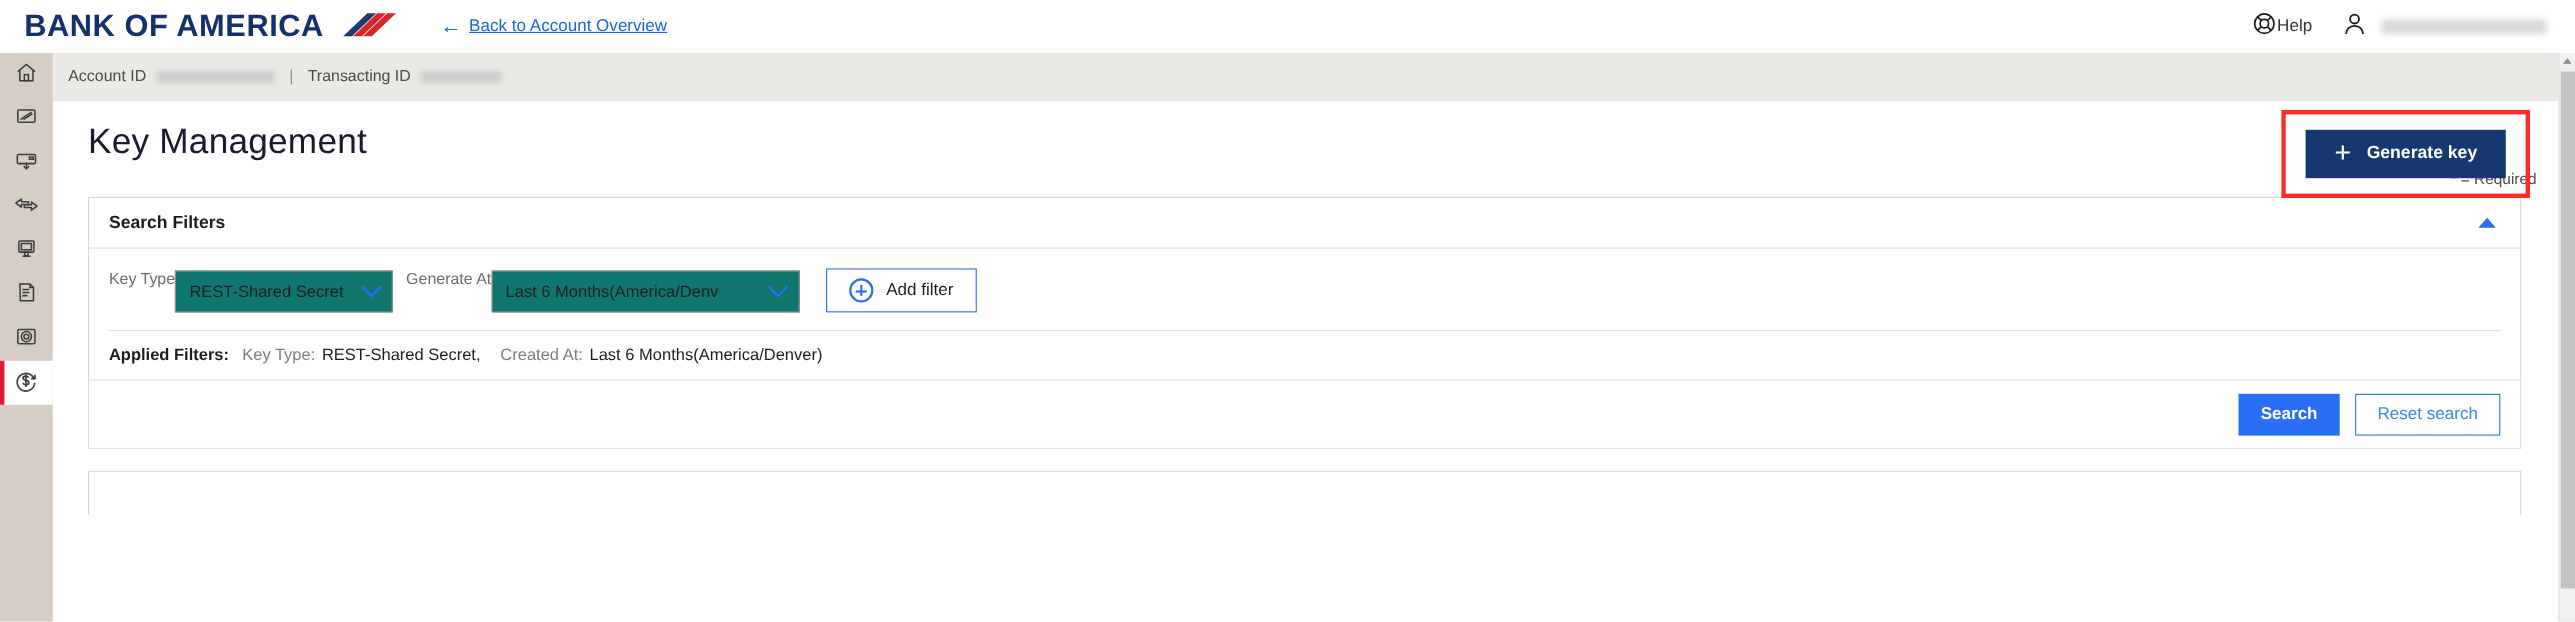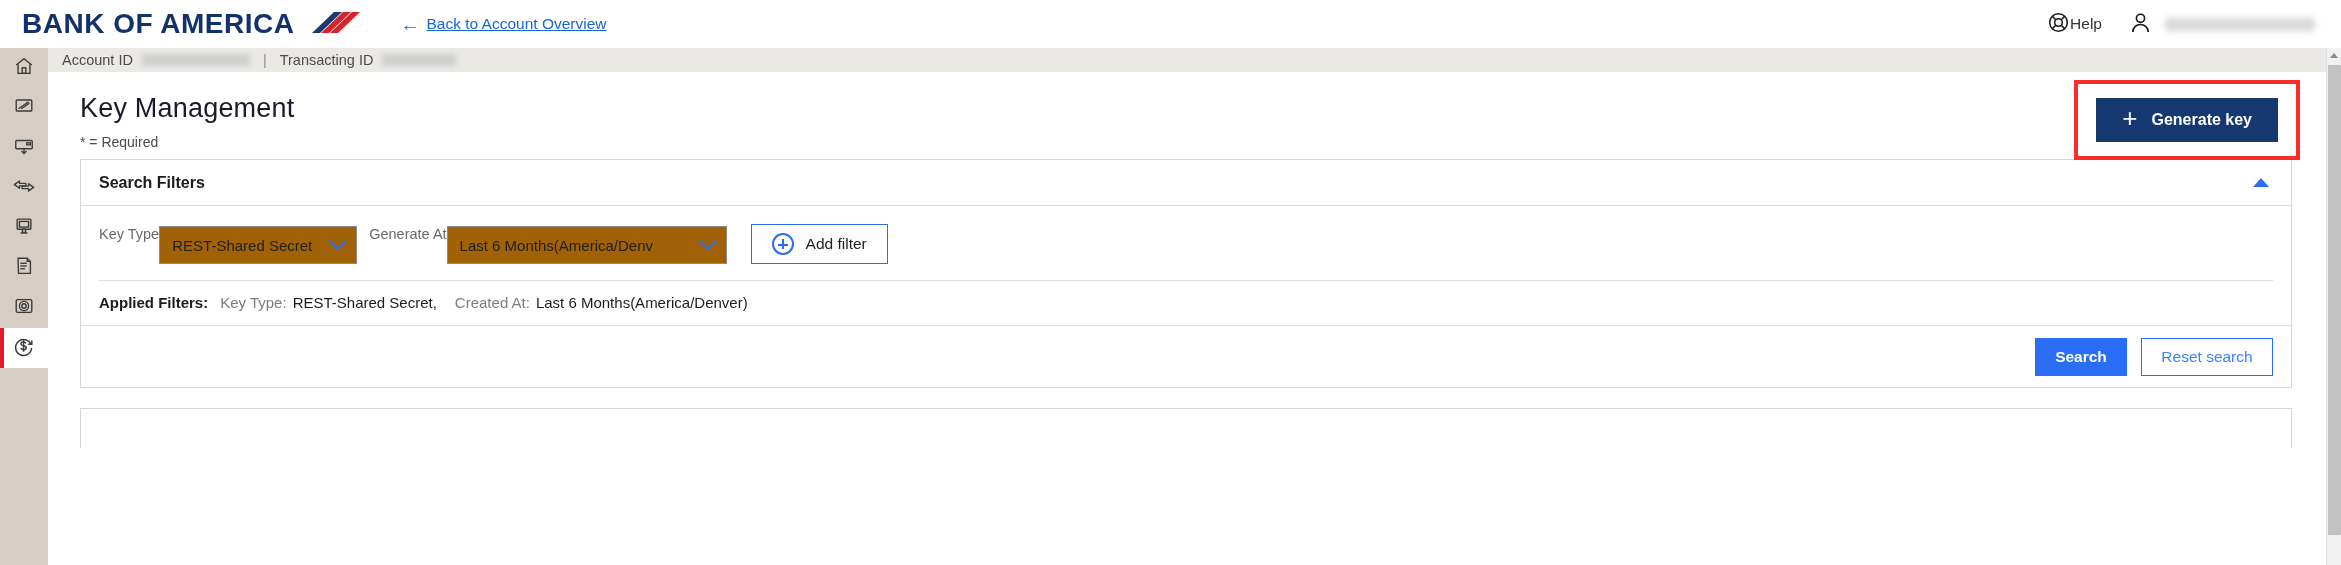--- a/index.html
+++ b/index.html
@@ -86,21 +86,21 @@
   .rail-icon { display:block; }
 
   
   .main {
     position: absolute; top: 48px; left: 48px;
     width: 2278px; height: 517px;
     background: #ffffff;
     overflow: hidden;
   }
   .breadcrumb {
-    height: 24px;
+    height: 44px;
     background: #ebe9e5;
     display: flex; align-items: center;
     padding-left: 14px;
     font-size: 14.5px;
     color: #4b4b4b;
     gap: 9px;
   }
   .bc-label { color:#4b4b4b; }
   .bc-redacted {
     display:inline-block;
@@ -118,21 +118,21 @@
     padding: 0 20px;
     position: relative;
   }
 
   .page-head {
     display:flex; align-items:center;
     height: 72px;
     padding-left: 12px;
   }
   .page-title {
-    font-size: 27px;
+    font-size: 32px;
     color: #1a1a2e;
     font-weight: 400;
     letter-spacing: 0.2px;
   }
 
   
   .gen-wrap {
     position: absolute;
     right: 26px;
     top: 8px;
@@ -157,20 +157,21 @@
     font-size: 26px; font-weight: 300; line-height: 1;
     position: relative; top: -2px;
   }
 
   .required-note {
     padding-left: 12px;
     font-size: 14px;
     color: #4a4a4a;
     margin-top: -10px;
     margin-bottom: 9px;
+    text-align: right;
   }
 
   
   .panel {
     margin-left: 12px;
     margin-right: 14px;
     border: 1px solid #d7d7d7;
     background: #ffffff;
   }
   .panel-head {
@@ -197,21 +198,21 @@
   .filter-row { display:flex; align-items:flex-end; gap: 12px; }
   .field { display:flex; flex-direction:row; }
   .field-label {
     font-size: 14.5px;
     color: #6a6a6a;
     margin-bottom: 6px;
   }
   .select-box {
     height: 38px;
     border: 1px solid #8a8a8a;
-    background: #a16207;
+    background: #0f766e;
     display:flex; align-items:center;
     padding: 0 12px;
     font-size: 15px;
     color: #1f1f1f;
     cursor: pointer;
     white-space: nowrap;
     overflow: hidden;
   }
   .select-box.key-type { width: 198px; }
   .select-box.created-at { width: 280px; }

